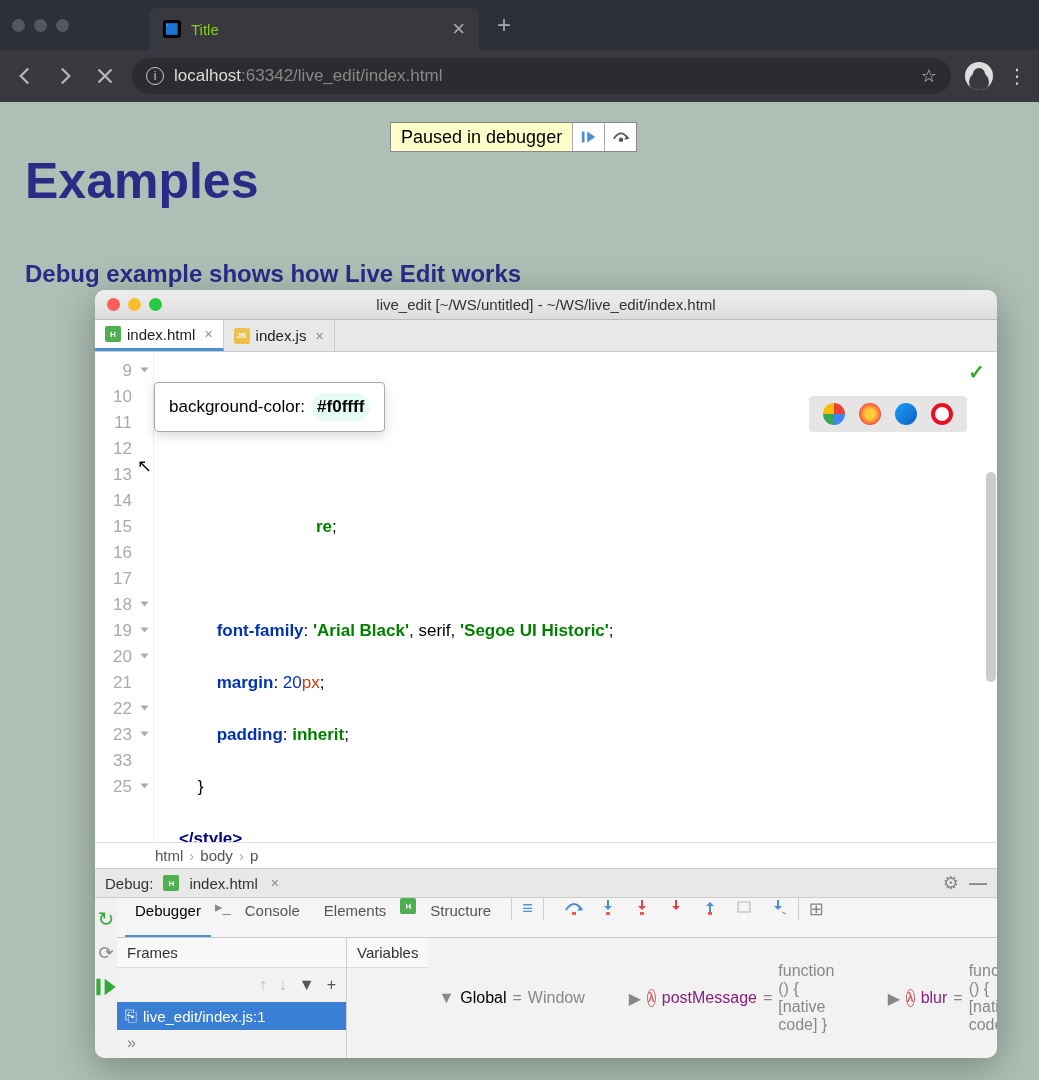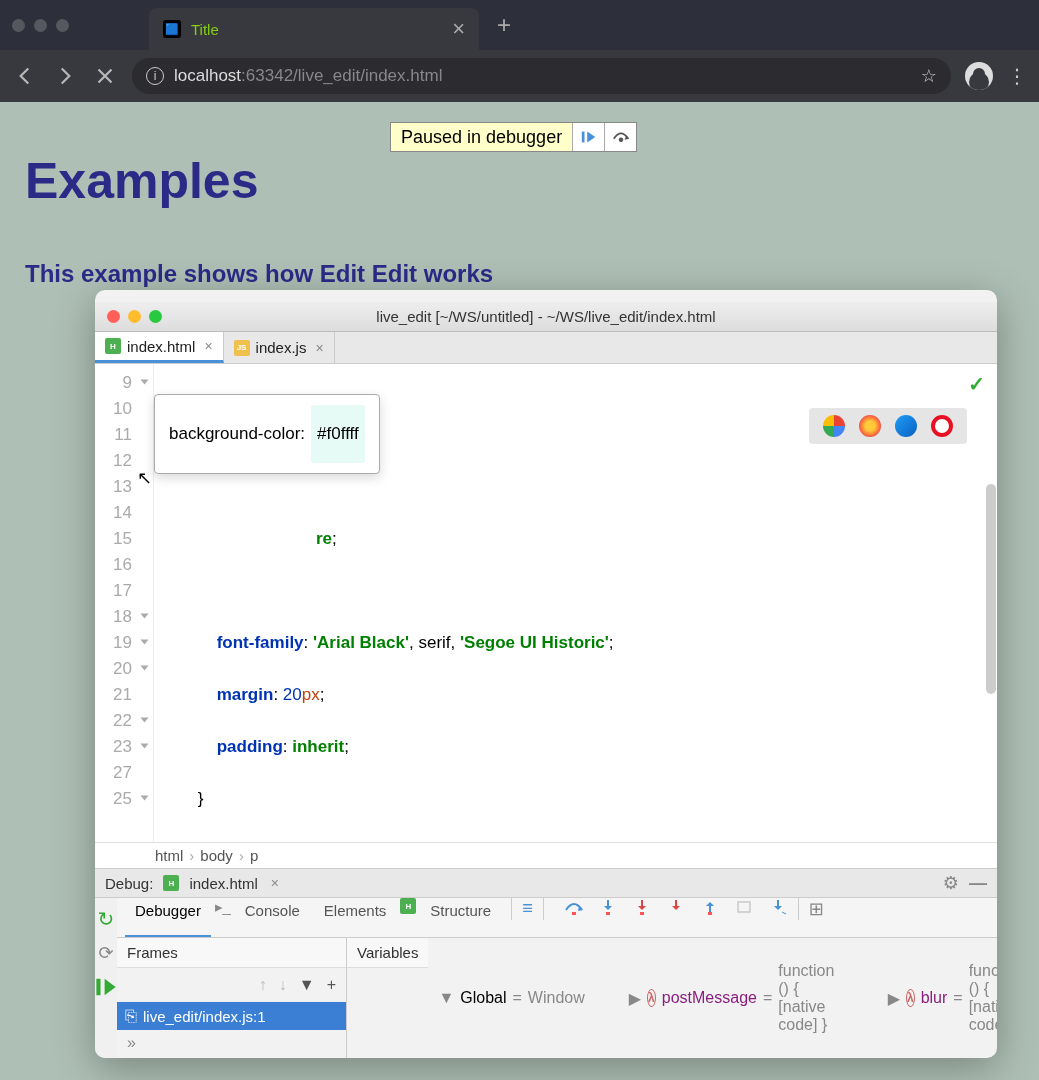--- a/index.html
+++ b/index.html
@@ -32,21 +32,21 @@
 .page { padding:20px 25px; position:relative; }
 .dbg-overlay { position:absolute; top:20px; left:390px; background:#ffffc9; border:1px solid #888; display:flex; align-items:center; height:30px; }
 .dbg-txt { padding:2px 10px; font-size:18px; }
 .dbg-btn { border-left:1px solid #aaa; height:100%; width:32px; display:flex; align-items:center; justify-content:center; background:#fff; }
 .dbg-btn svg { width:18px; height:16px; }
 .page-h1 { font-family:'Arial Black',sans-serif; font-size:50px; color:#2b2a87; font-weight:900; margin-top:30px; }
 .page-h2 { font-family:'Arial Black',sans-serif; font-size:24px; color:#2b2a87; font-weight:900; margin-top:50px; }
 
 
 .ide { position:absolute; top:290px; left:95px; width:902px; height:768px; background:#f2f2f2; border-radius:10px; box-shadow:0 10px 40px rgba(0,0,0,.3); overflow:hidden; display:flex; flex-direction:column; }
-.ide-title { height:30px; background:linear-gradient(#eee,#ddd); border-bottom:1px solid #bbb; display:flex; align-items:center; position:relative;margin-top:12px; }
+.ide-title { height:30px; background:linear-gradient(#eee,#ddd); border-bottom:1px solid #bbb; display:flex; align-items:center; position:relative; }
 .ide-traffic { display:flex; gap:8px; position:absolute; left:12px; }
 .tdot { width:13px; height:13px; border-radius:50%; }
 .ide-title-txt { flex:1; text-align:center; color:#333; font-size:15px; }
 
 .ide-tabs { height:32px; background:#e8e8e8; border-bottom:1px solid #ccc; display:flex; }
 .ide-tab { padding:0 10px; display:flex; align-items:center; gap:6px; border-right:1px solid #ccc; font-size:15px; color:#222; }
 .ide-tab.active { background:#fff; border-bottom:3px solid #4a90d9; }
 .file-ico { width:16px; height:16px; border-radius:2px; display:inline-flex; align-items:center; justify-content:center; font-size:8px; font-weight:bold; color:#fff; }
 .file-ico.html { background:#4caf50; }
 .file-ico.html::after { content:"H"; }
@@ -65,21 +65,21 @@
 .kwg { color:#008000; font-weight:bold; }
 .vl { color:#0033b3; }
 .vu { color:#c2410c; }
 .tn { color:#000080; font-weight:bold; }
 .check { position:absolute; right:12px; top:8px; color:#3a3; font-size:20px; font-weight:bold; }
 .browser-icons { position:absolute; right:30px; top:44px; background:#e5e5e5; border-radius:4px; display:flex; gap:14px; padding:7px 14px; }
 .bicon { width:22px; height:22px; border-radius:50%; }
 .scroll-thumb { position:absolute; right:1px; top:120px; width:10px; height:210px; background:#ccc; border-radius:5px; }
 
 .tooltip { position:absolute; top:30px; left:0px; background:#fff; border:1px solid #aaa; border-radius:4px; padding:10px 14px; box-shadow:0 4px 12px rgba(0,0,0,.15); font-family:Menlo,monospace; font-size:17px; display:flex; align-items:center; gap:6px; z-index:5; }
-.tooltip .swatch { background:#e6faf6; padding:16px 6px; border-radius:3px; }
+.tooltip .swatch { background:#e6faf6; padding:1px 6px; border-radius:14px;font-weight:bold; }
 .cursor-arrow { position:absolute; top:70px; left:-18px; font-size:18px; z-index:6; }
 
 .breadcrumb { height:26px; background:#fff; border-top:1px solid #ddd; display:flex; align-items:center; padding-left:60px; gap:6px; font-size:15px; color:#555; }
 .bc-sep { color:#aaa; }
 
 .dbg-panel-head { height:30px; background:#e8e8e8; border-top:1px solid #ccc; border-bottom:1px solid #ccc; display:flex; align-items:center; padding:0 10px; gap:10px; font-size:15px; color:#333; }
 .dbg-panel-head .spacer { flex:1; }
 .gear-ico { color:#888; font-size:18px; }
 .hide-ico { color:#888; font-size:18px; font-weight:bold; }
 
@@ -162,21 +162,21 @@
       </span>
     <span class="dbg-btn">
         <svg viewBox="0 0 20 16">
           <path d="M2 10 Q10 -2 18 10" stroke="#555" stroke-width="2" fill="none"></path>
           <circle cx="10" cy="11" r="2.5" fill="#555"></circle>
           <path d="M16 6l3 4-5 1z" fill="#555"></path>
         </svg>
       </span>
   </div>
   <h1 class="page-h1">Examples</h1>
-  <p class="page-h2">This example shows how Edit Edit works</p>
+  <p class="page-h2">Debug example shows how Live Edit works</p>
 </div>
 
 <div class="ide">
   <div class="ide-title">
     <div class="ide-traffic">
       <span class="tdot" style="background:#ff5f57"></span>
       <span class="tdot" style="background:#ffbd2e"></span>
       <span class="tdot" style="background:#28c940"></span>
     </div>
     <span class="ide-title-txt">live_edit [~/WS/untitled] - ~/WS/live_edit/index.html</span>
@@ -214,21 +214,21 @@
         <div>14</div>
         <div>15</div>
         <div>16</div>
         <div>17</div>
         <div>18</div>
         <div>19</div>
         <div>20</div>
         <div>21</div>
         <div>22</div>
         <div>23</div>
-        <div>27</div>
+        <div>33</div>
         <div>25</div>
     </div>
     <div class="fold-col">
       <div class="fold-mark"></div>
         <div></div>
         <div></div>
         <div></div>
         <div></div>
         <div></div>
         <div></div>

